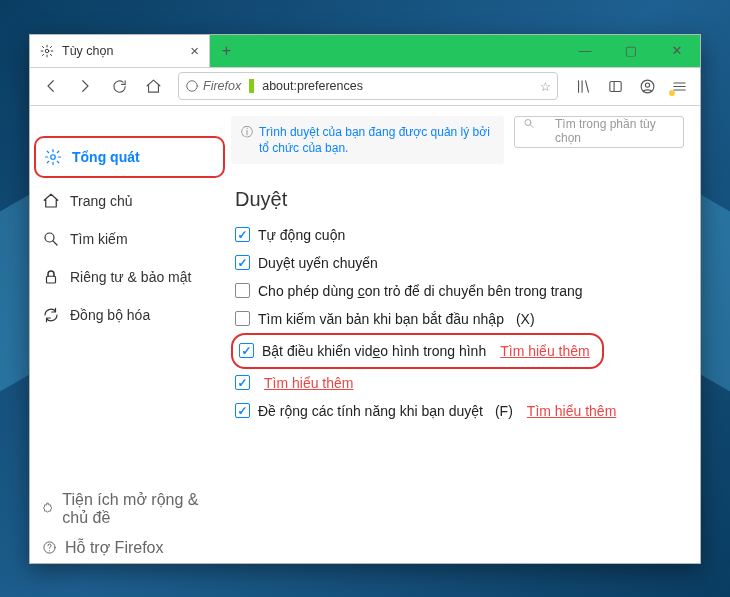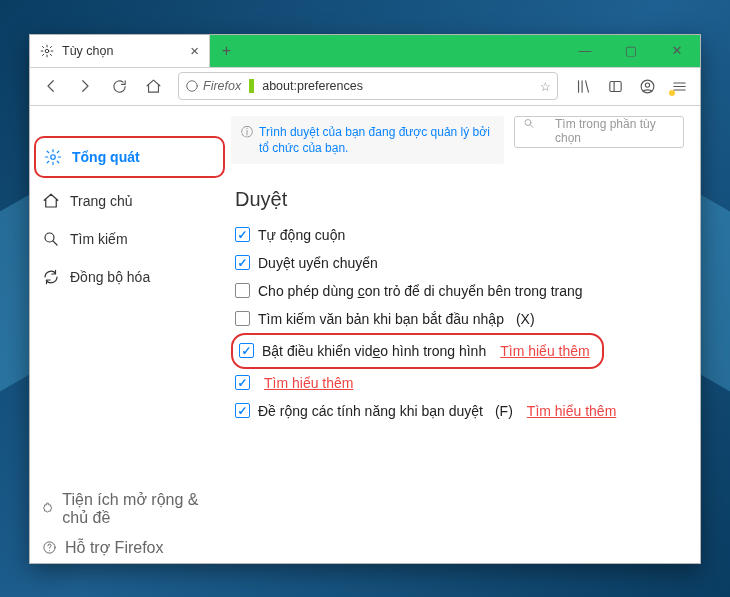--- a/index.html
+++ b/index.html
@@ -299,20 +299,27 @@
             <path d="M3 11l9-8 9 8M5 10v10h14V10"></path>
           </svg>
         <span>Trang chủ</span>
       </div>
       <div class="side-item">
         <svg class="side-icon" viewBox="0 0 24 24">
             <circle cx="10" cy="10" r="6"></circle>
             <path d="M20 20l-5.5-5.5"></path>
           </svg>
         <span>Tìm kiếm</span>
+      </div>
+      <div class="side-item">
+        <svg class="side-icon" viewBox="0 0 24 24" fill="currentColor" stroke="none">
+            <rect x="6" y="11" width="12" height="9" rx="1.5"></rect>
+            <path d="M8 11V8a4 4 0 0 1 8 0v3" fill="none" stroke="currentColor" stroke-width="2"></path>
+          </svg>
+        <span>Riêng tư &amp; bảo mật</span>
       </div>
       <div class="side-item">
         <svg class="side-icon" viewBox="0 0 24 24">
             <path d="M20 12a8 8 0 0 1-14 5M4 12a8 8 0 0 1 14-5M18 3v5h-5M6 21v-5h5"></path>
           </svg>
         <span>Đồng bộ hóa</span>
       </div>
 
       <div class="sidebar-spacer"></div>
 

